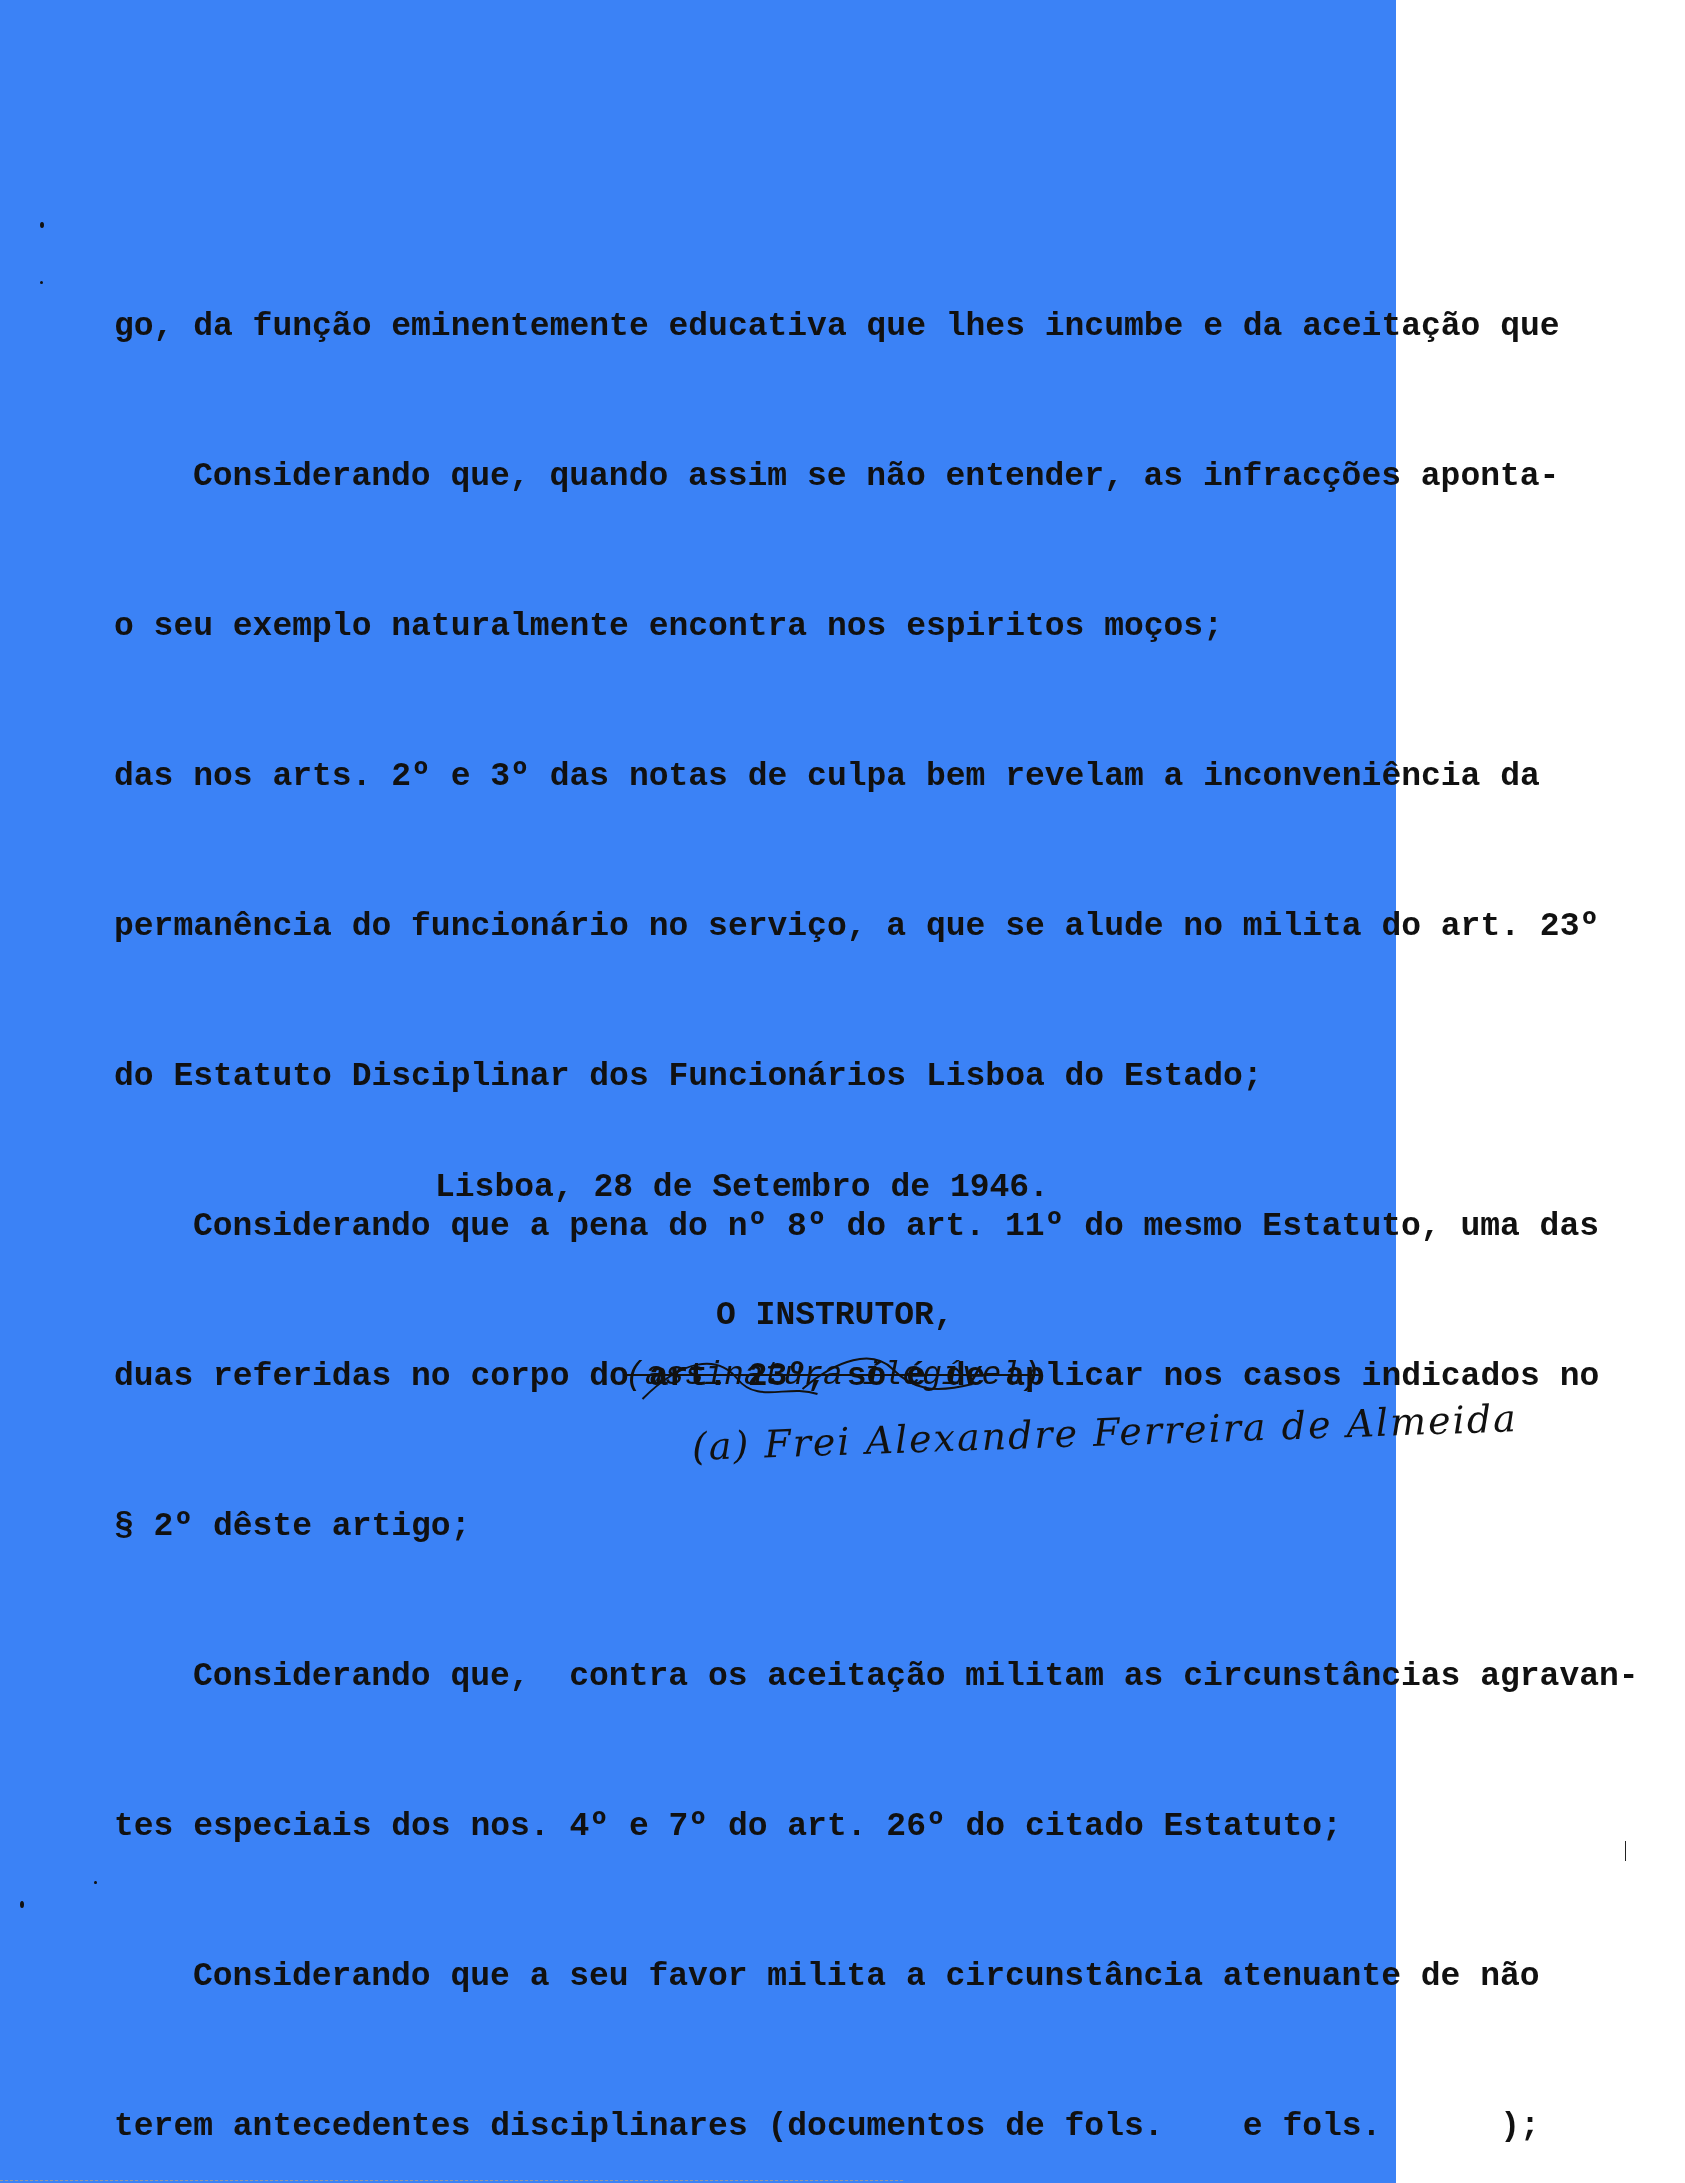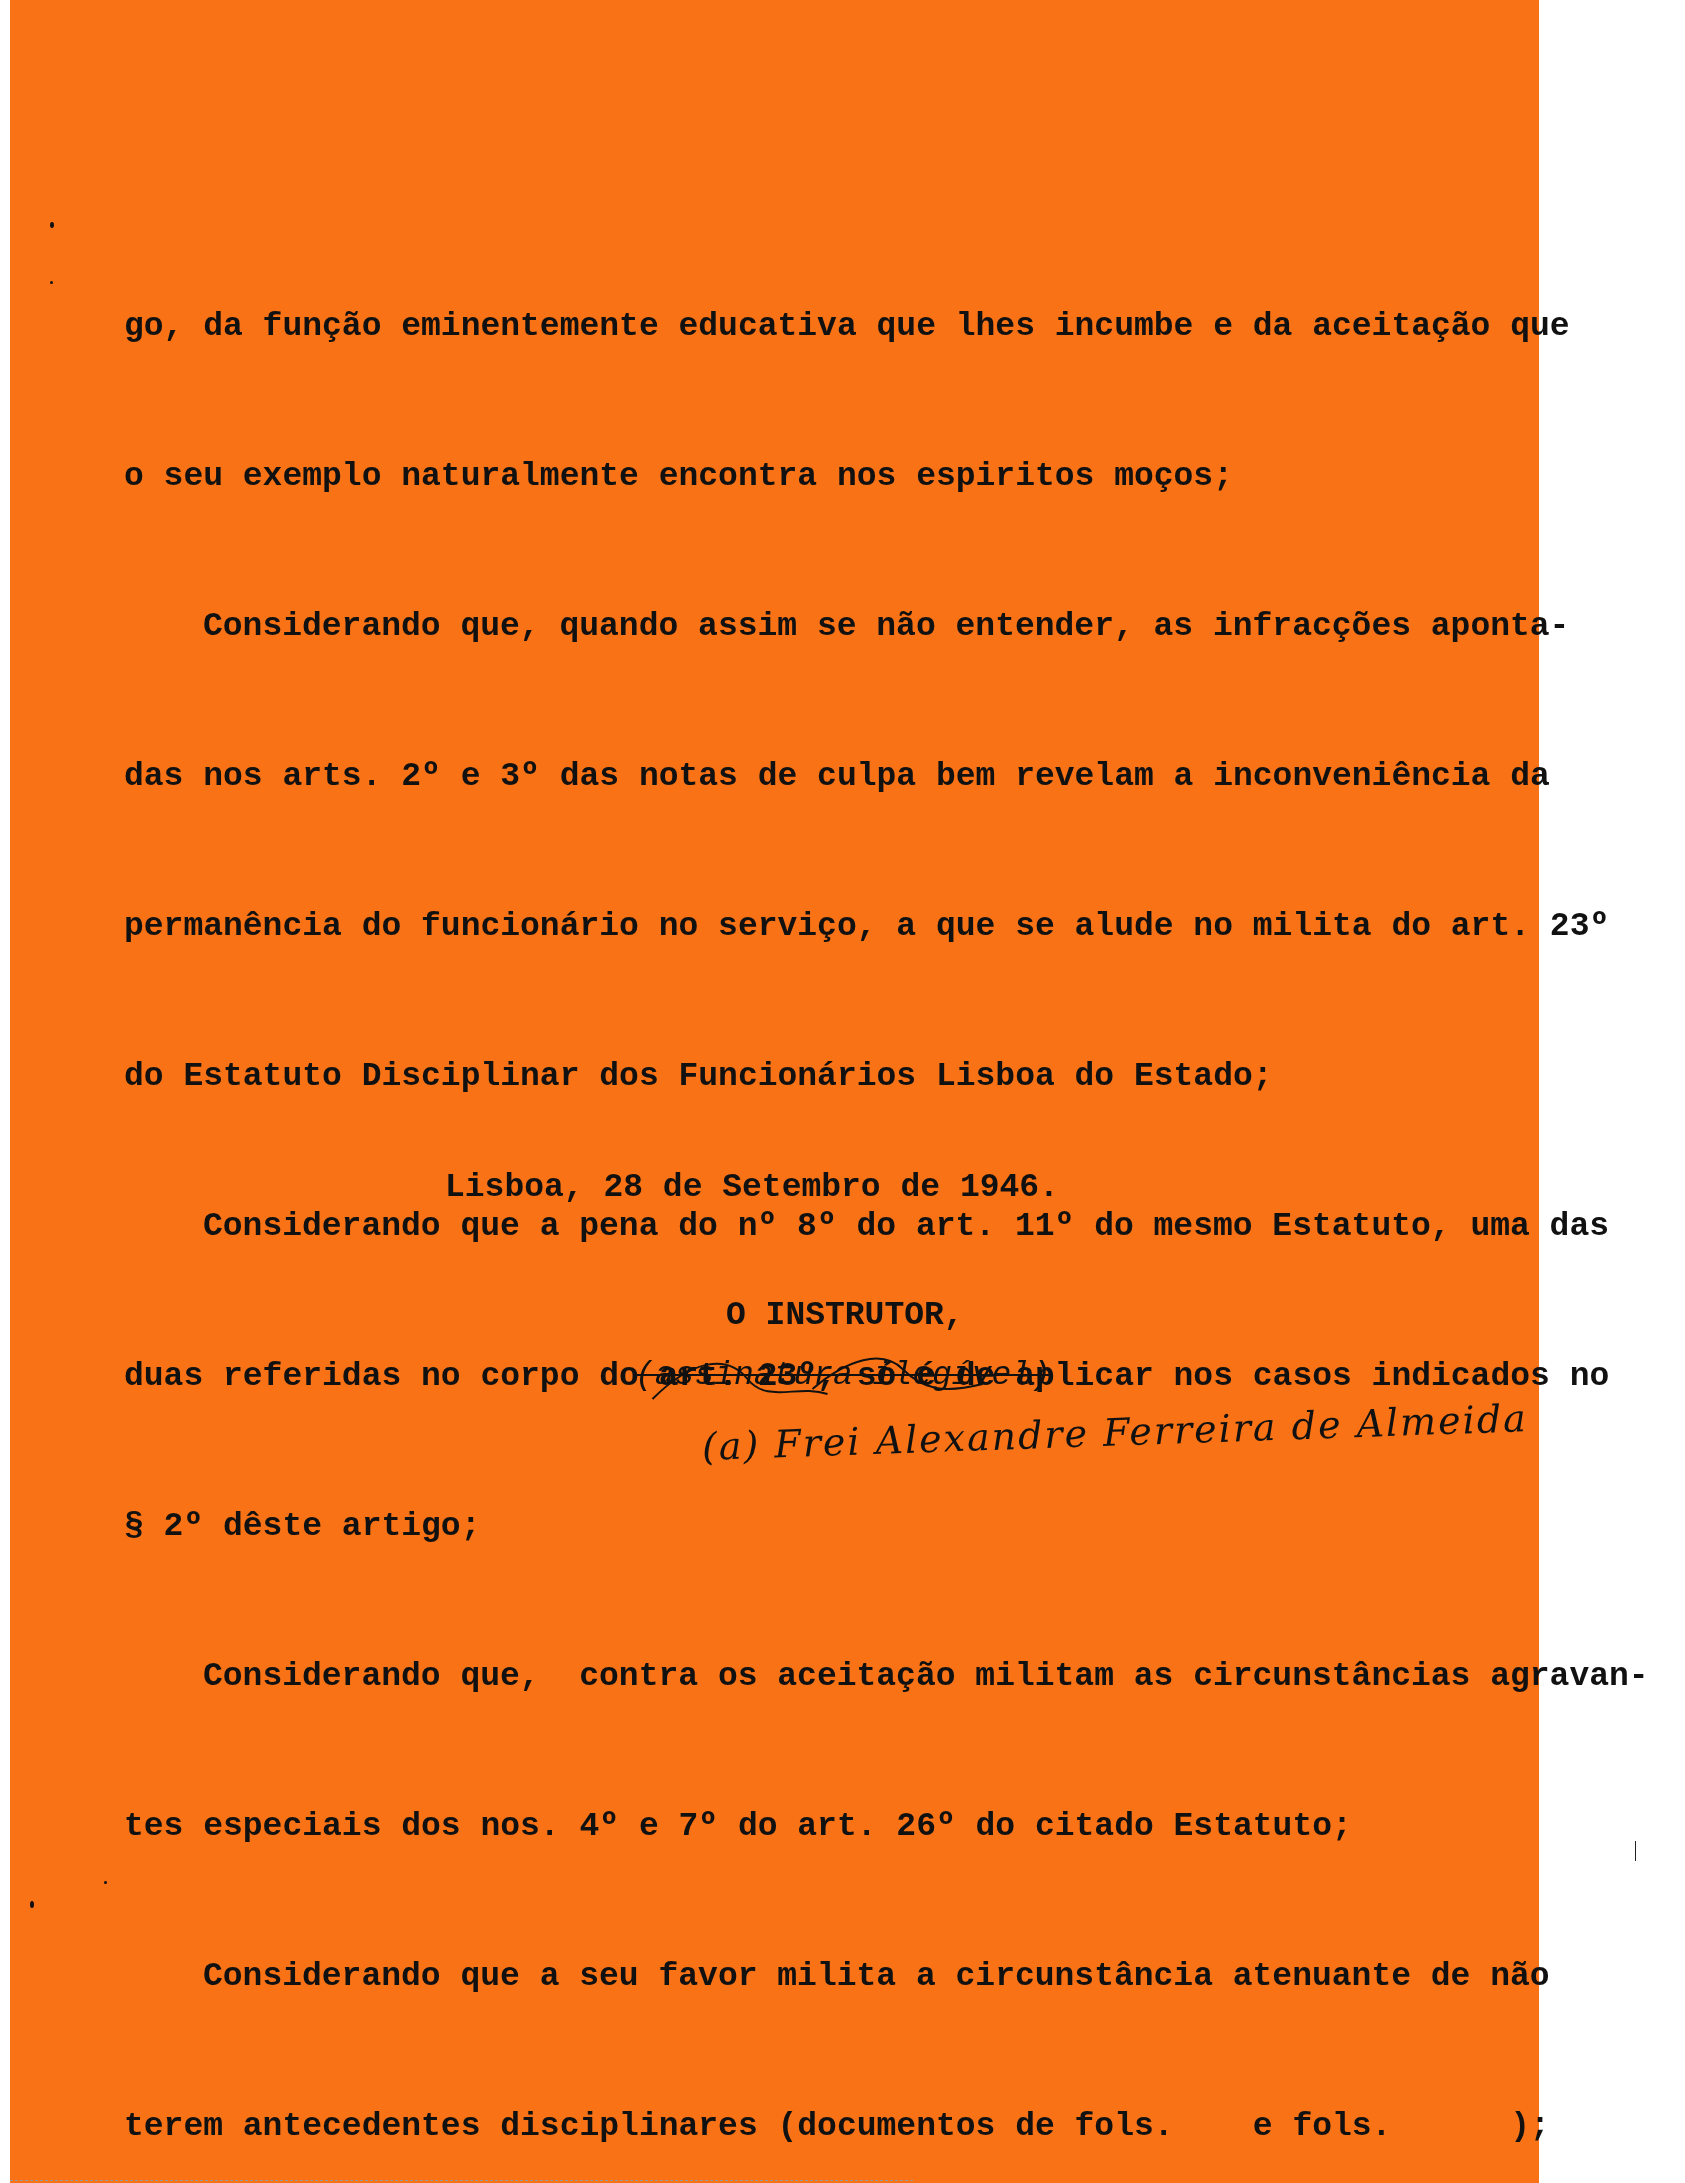--- a/index.html
+++ b/index.html
@@ -10,23 +10,23 @@
   body {
     width: 1686px;
     height: 2183px;
     position: relative;
     overflow: hidden;
     font-family: "Liberation Mono", "DejaVu Sans Mono", monospace;
     color: #111111;
   }
   .page {
     position: absolute;
-    left: 10px; top: 0;
-    width: 1529px; height: 2183px;
-    background: #f97316;
+    left: 0; top: 0;
+    width: 1396px; height: 2183px;
+    background: #3b82f6;
   }
   .body-text {
     position: absolute;
     left: 114px;
     top: 202px;
     width: 1530px;
     font-size: 33px;
     line-height: 50px;
     white-space: pre;
     font-weight: bold;
@@ -94,22 +94,22 @@
 
   <div class="speck" style="left:40px;top:222px;width:4px;height:6px;"></div>
   <div class="speck" style="left:40px;top:281px;width:3px;height:3px;"></div>
   <div class="speck" style="left:94px;top:1881px;width:2.5px;height:3px;"></div>
   <div class="speck" style="left:20px;top:1901px;width:4px;height:7px;"></div>
   <div class="margin-rule"></div>
   <div class="footer-dashes"></div>
 
   <div class="body-text">
     <span class="line">go, da função eminentemente educativa que lhes incumbe e da aceitação que</span>
+    <span class="line indent">Considerando que, quando assim se não entender, as infracções aponta-</span>
     <span class="line">o seu exemplo naturalmente encontra nos espiritos moços;</span>
-    <span class="line indent">Considerando que, quando assim se não entender, as infracções aponta-</span>
     <span class="line">das nos arts. 2º e 3º das notas de culpa bem revelam a inconveniência da</span>
     <span class="line">permanência do funcionário no serviço, a que se alude no milita do art. 23º</span>
     <span class="line">do Estatuto Disciplinar dos Funcionários Lisboa do Estado;</span>
     <span class="line indent">Considerando que a pena do nº 8º do art. 11º do mesmo Estatuto, uma das</span>
     <span class="line">duas referidas no corpo do art. 23º, só é de aplicar nos casos indicados no</span>
     <span class="line">§ 2º dêste artigo;</span>
     <span class="line indent">Considerando que,  contra os aceitação militam as circunstâncias agravan-</span>
     <span class="line">tes especiais dos nos. 4º e 7º do art. 26º do citado Estatuto;</span>
     <span class="line indent">Considerando que a seu favor milita a circunstância atenuante de não</span>
     <span class="line">terem antecedentes disciplinares (documentos de fols.    e fols.      );</span>

